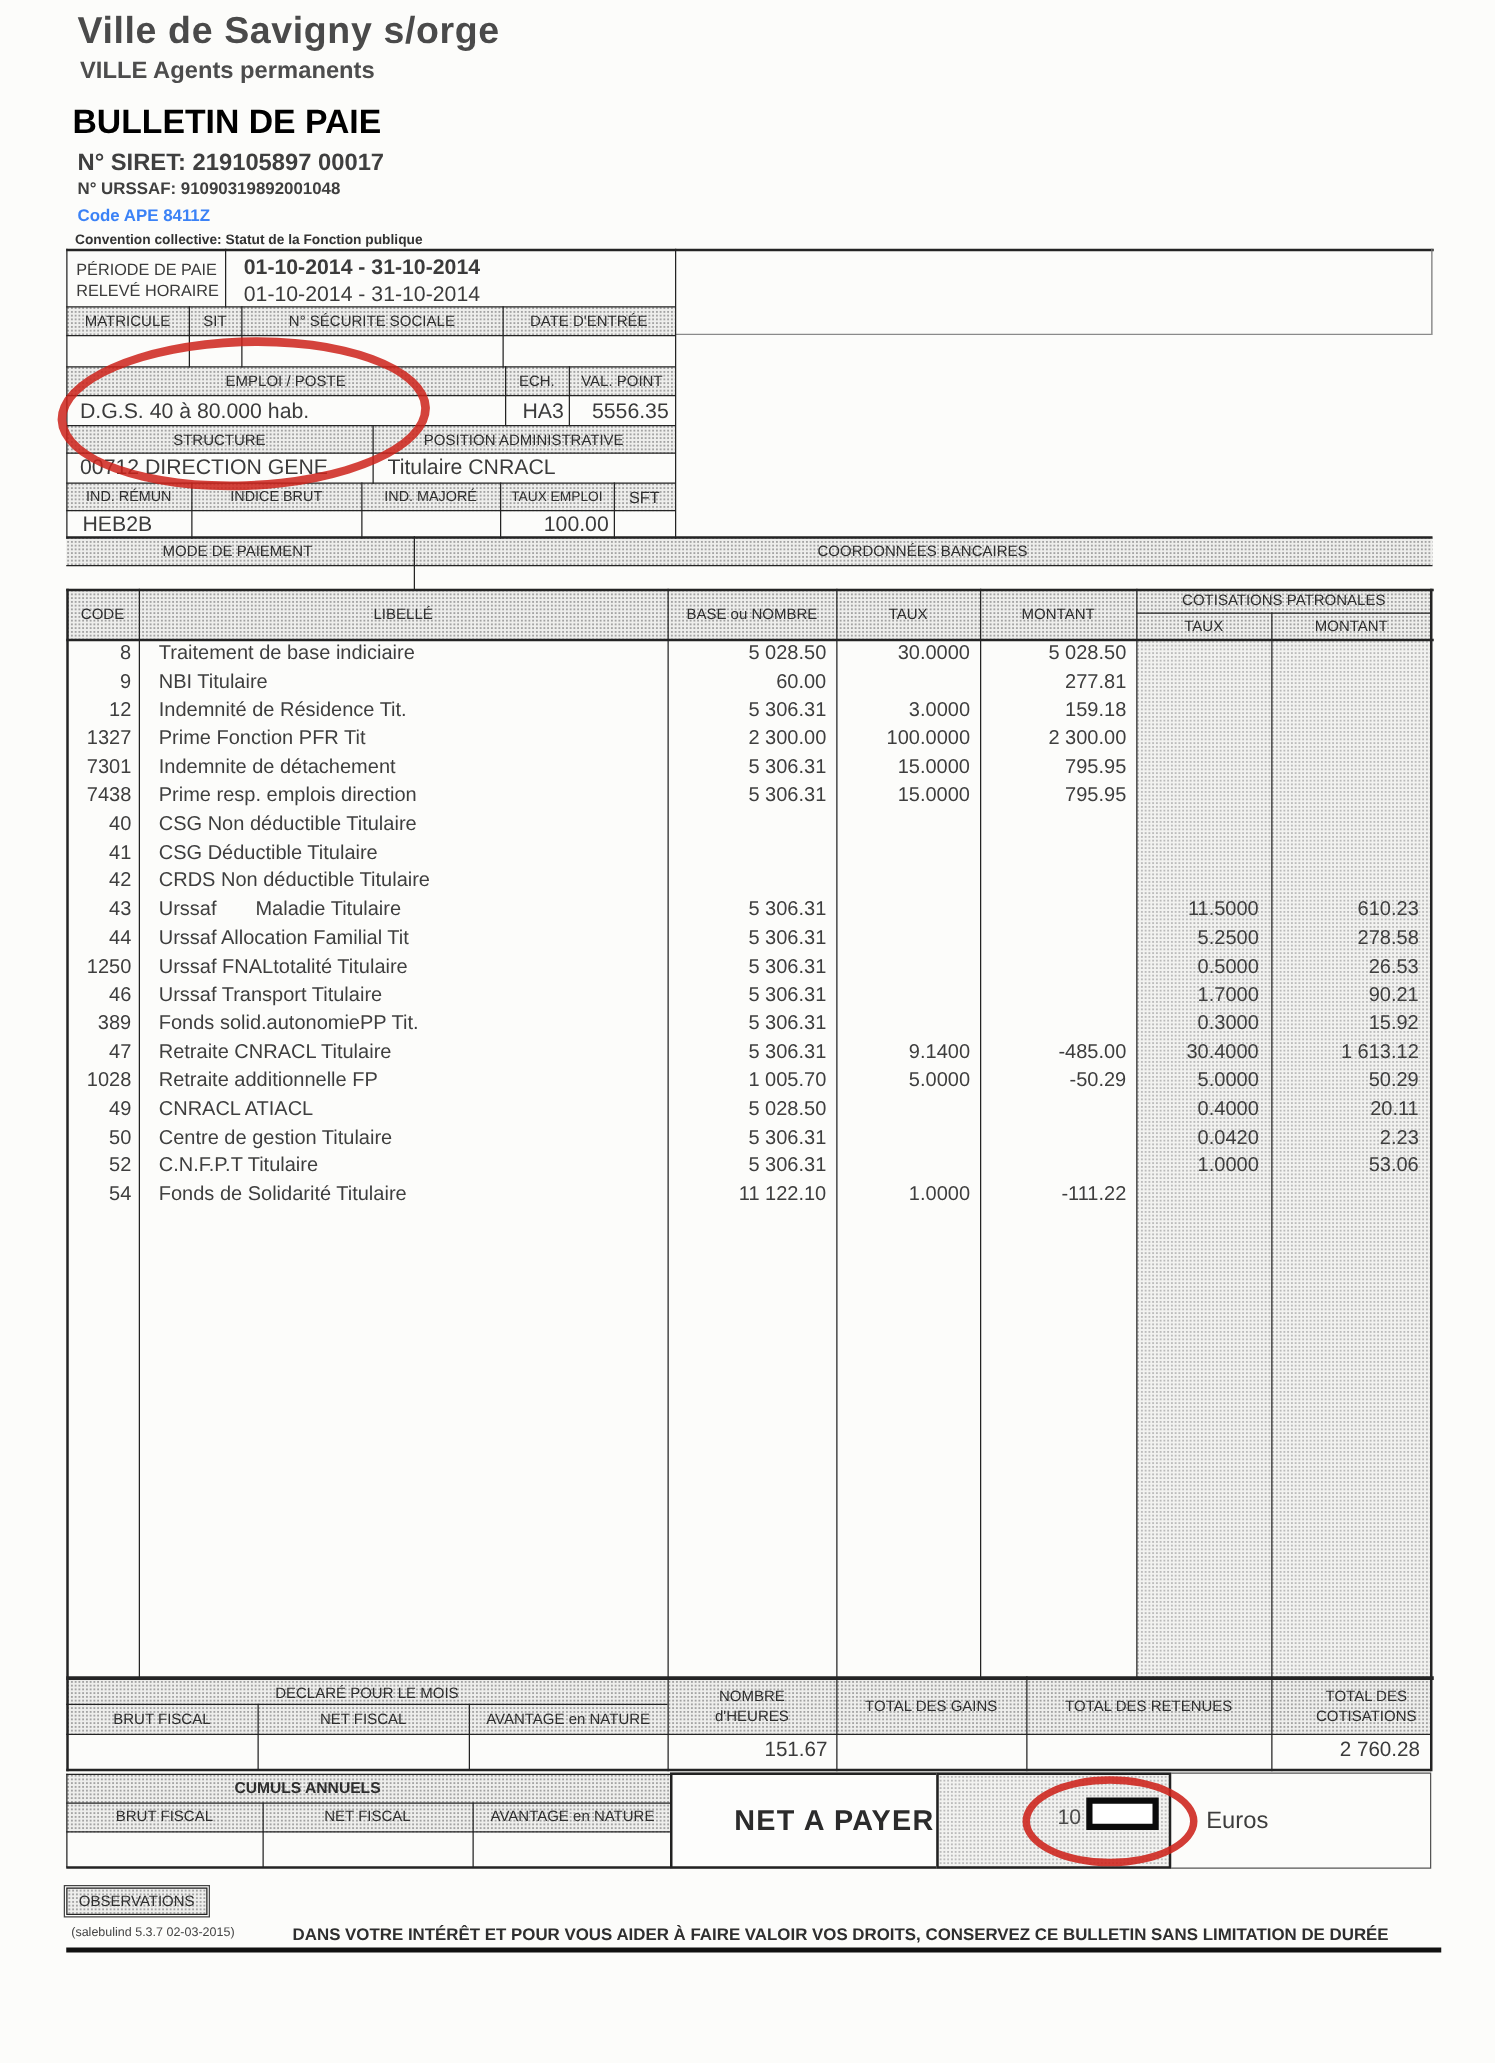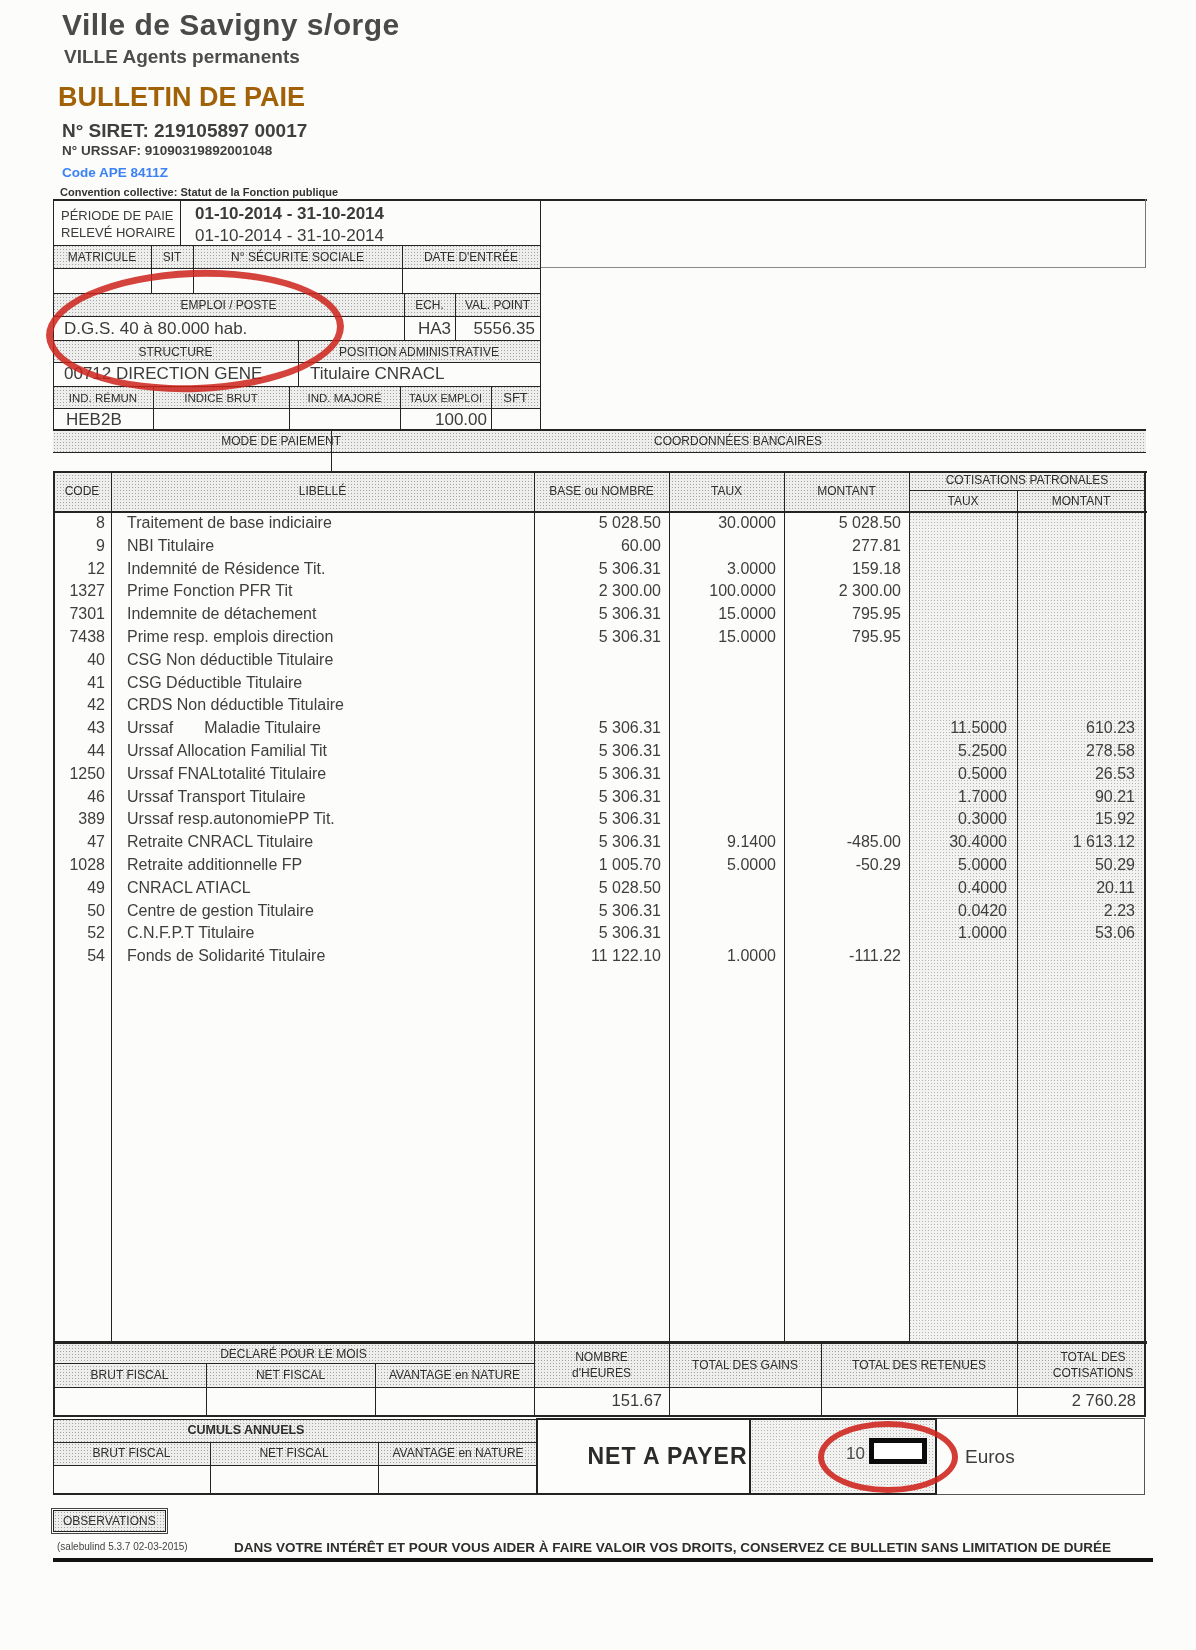--- a/index.html
+++ b/index.html
@@ -30,21 +30,21 @@
   .redellipse{position:absolute;border-radius:50%;z-index:5;}
   .netbox{position:absolute;box-sizing:border-box;z-index:2;}
 </style>
 </head>
 <body>
 
 <div class="page">
 
   <div class="txt b" style="left:62px;top:8px;font-size:30px;color:#4a4a4a;letter-spacing:0.5px;">Ville de Savigny s/orge</div>
   <div class="txt b" style="left:64px;top:46px;font-size:19px;color:#4d4d4d;">VILLE Agents permanents</div>
-  <div class="txt b" style="left:58px;top:82px;font-size:27px;color:#a16207;">BULLETIN DE PAIE</div>
+  <div class="txt b" style="left:58px;top:82px;font-size:27px;color:#000000;">BULLETIN DE PAIE</div>
   <div class="txt b" style="left:62px;top:120px;font-size:19px;color:#3f3f3f;">N° SIRET: 219105897 00017</div>
   <div class="txt b" style="left:62px;top:143px;font-size:13.5px;color:#3f3f3f;">N° URSSAF: 91090319892001048</div>
   <div class="txt b" style="left:62px;top:165px;font-size:13.5px;color:#3b82f6;">Code APE 8411Z</div>
   <div class="txt b" style="left:60px;top:186px;font-size:11px;color:#333;">Convention collective: Statut de la Fonction publique</div>
 
   <div class="shade" style="left:53px;top:245px;width:487px;height:24px;"></div>
   <div class="shade" style="left:53px;top:293px;width:487px;height:24px;"></div>
   <div class="shade" style="left:53px;top:340px;width:487px;height:23px;"></div>
   <div class="shade" style="left:53px;top:386px;width:487px;height:23px;"></div>
   <div class="shade" style="left:53px;top:429px;width:1093px;height:24px;"></div>
@@ -102,21 +102,21 @@
   <div class="txt val" style="left:310px;top:364px;">Titulaire CNRACL</div>
 
   <div class="lbl" style="left:53px;top:387px;width:100px;line-height:22px;font-size:11.5px;">IND. RÉMUN</div>
   <div class="lbl" style="left:153px;top:387px;width:136px;line-height:22px;font-size:11.5px;">INDICE BRUT</div>
   <div class="lbl" style="left:289px;top:387px;width:111px;line-height:22px;font-size:11.5px;">IND. MAJORÉ</div>
   <div class="lbl" style="left:400px;top:387px;width:91px;line-height:22px;font-size:11px;">TAUX EMPLOI</div>
   <div class="lbl" style="left:491px;top:387px;width:49px;line-height:22px;font-size:13px;">SFT</div>
   <div class="txt val" style="left:66px;top:410px;">HEB2B</div>
   <div class="txt val" style="left:400px;top:410px;width:87px;text-align:right;">100.00</div>
 
-  <div class="lbl" style="left:63px;top:430px;width:278px;line-height:23px;text-align:right;">MODE DE PAIEMENT</div>
+  <div class="lbl" style="left:51px;top:430px;width:278px;line-height:23px;">MODE DE PAIEMENT</div>
   <div class="lbl" style="left:331px;top:430px;width:814px;line-height:23px;">COORDONNÉES BANCAIRES</div>
 
   <div class="redellipse" style="left:46px;top:270px;width:284px;height:108px;border:7px solid rgba(205,34,26,0.85);transform:rotate(-2deg);"></div>
 
   <div class="shade" style="left:53px;top:471px;width:1092px;height:41px;"></div>
   <div class="shade lt" style="left:909px;top:512px;width:236px;height:830px;"></div>
 
   <div class="hl" style="left:53px;top:471px;width:1094px;height:2px;"></div>
   <div class="hl" style="left:909px;top:490px;width:236px;height:1px;"></div>
   <div class="hl" style="left:53px;top:511px;width:1094px;height:2px;"></div>
@@ -252,21 +252,21 @@
         <div class="tc tc0">46</div>
         <div class="tc tc1">Urssaf Transport Titulaire</div>
         <div class="tc tc2">5 306.31</div>
         <div class="tc tc3"></div>
         <div class="tc tc4"></div>
         <div class="tc tc5">1.7000</div>
         <div class="tc tc6">90.21</div>
       </div>
       <div class="trow">
         <div class="tc tc0">389</div>
-        <div class="tc tc1">Urssaf resp.autonomiePP Tit.</div>
+        <div class="tc tc1">Fonds solid.autonomiePP Tit.</div>
         <div class="tc tc2">5 306.31</div>
         <div class="tc tc3"></div>
         <div class="tc tc4"></div>
         <div class="tc tc5">0.3000</div>
         <div class="tc tc6">15.92</div>
       </div>
       <div class="trow">
         <div class="tc tc0">47</div>
         <div class="tc tc1">Retraite CNRACL Titulaire</div>
         <div class="tc tc2">5 306.31</div>

